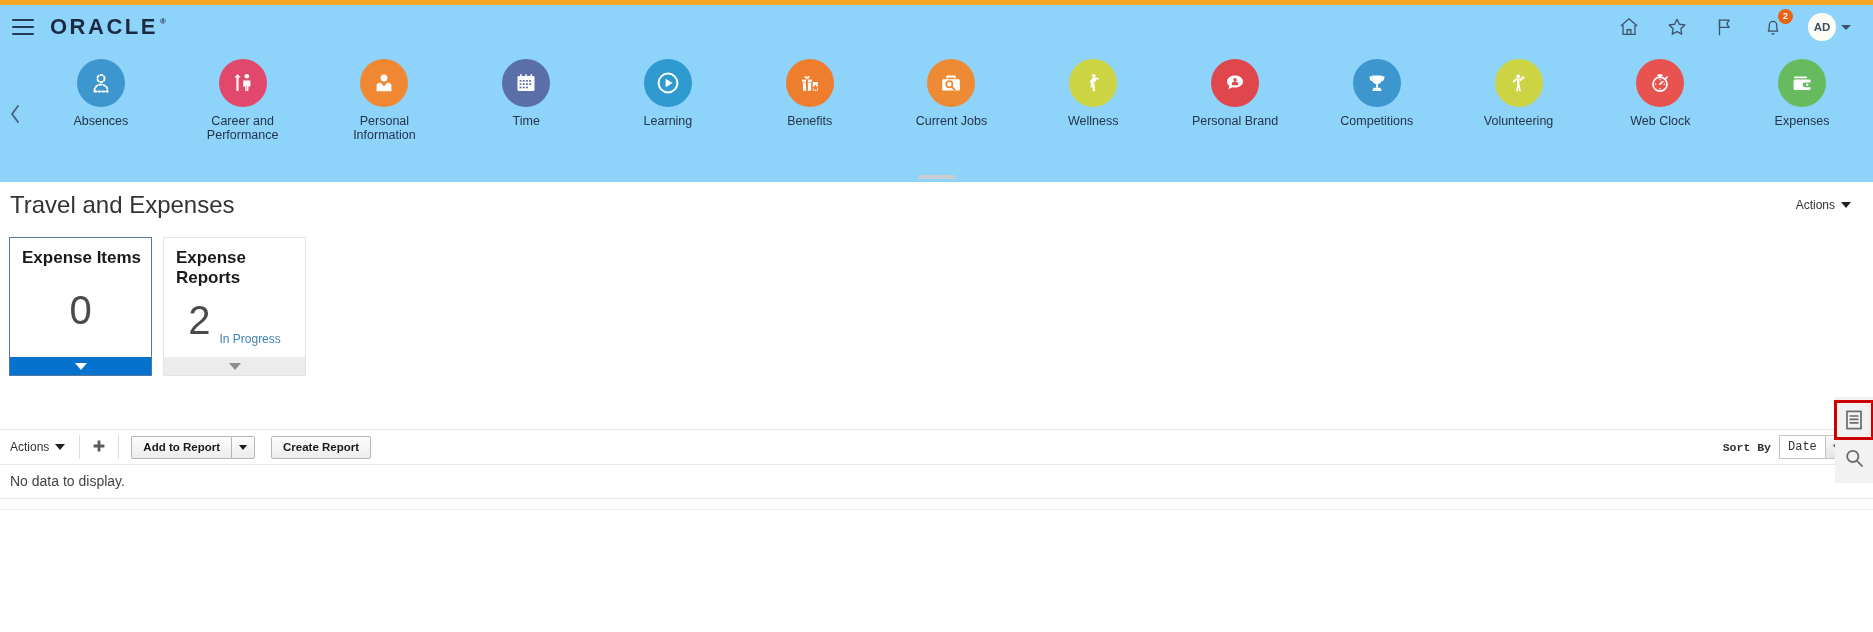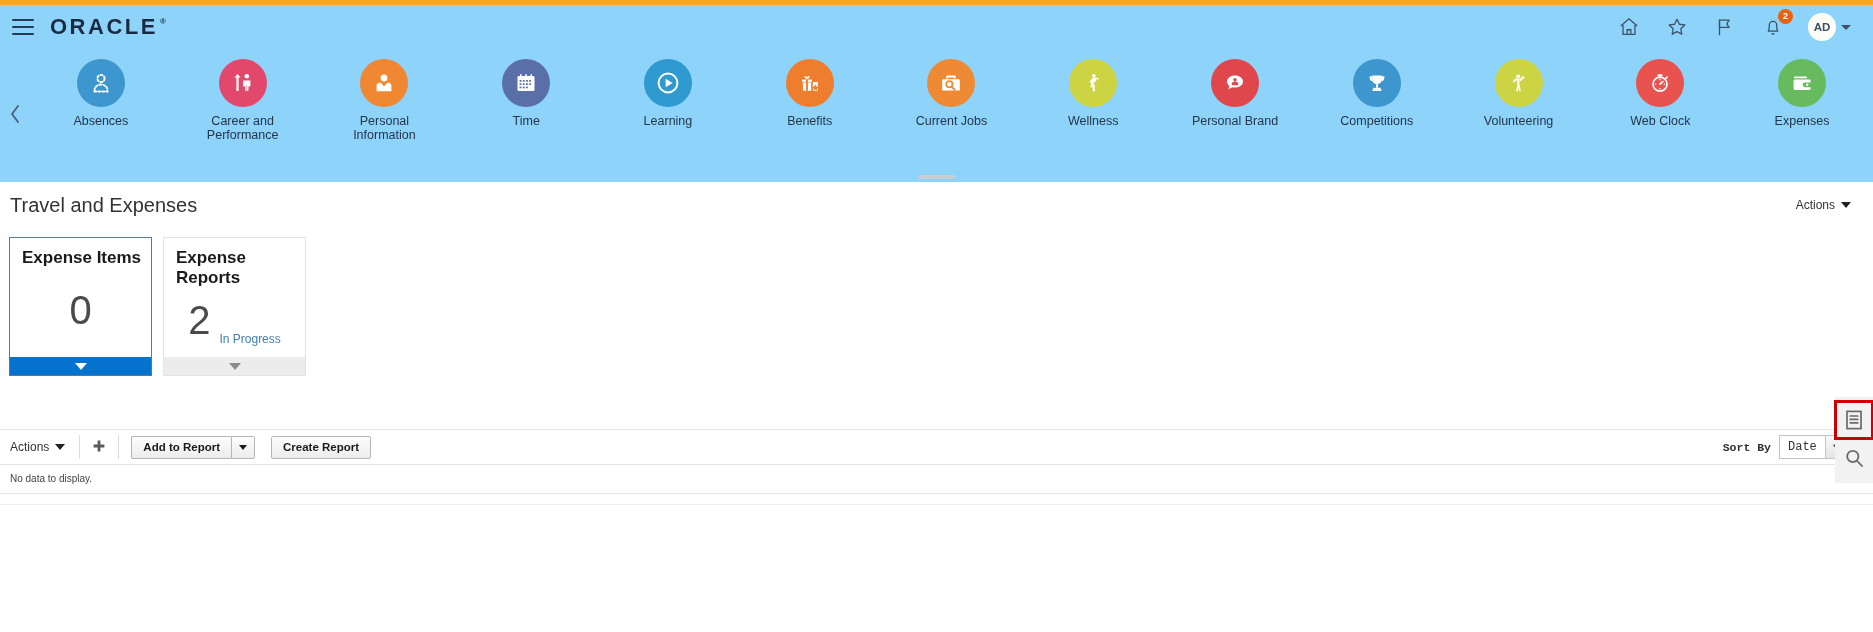--- a/index.html
+++ b/index.html
@@ -87,21 +87,21 @@
     position: absolute; bottom: 3px; left: 50%; transform: translateX(-50%);
     width: 38px; height: 4px; background: #c9ccd1; border-radius: 2px;
     cursor: ns-resize;
   }
 
   
   .title-row {
     height: 46px; display: flex; align-items: center;
     padding: 0 22px 0 10px; background: #fff;
   }
-  .page-title { font-size: 20px; color: #333; font-weight: normal; }
+  .page-title { font-size: 24px; color: #333; font-weight: normal; }
   .actions-link {
     margin-left: auto; font-size: 12px; color: #333;
     display: flex; align-items: center; gap: 6px; cursor: pointer;
   }
   .caret-down-blk {
     width: 0; height: 0; border-left: 5px solid transparent;
     border-right: 5px solid transparent; border-top: 6px solid #222;
   }
 
   
@@ -177,21 +177,21 @@
                   display: flex; align-items: center; }
   .select-arrow {
     width: 27px; background: linear-gradient(#fafafa,#e4e4e4);
     border-left: 1px solid #c4c4c4;
     display: flex; align-items: center; justify-content: center;
   }
   .chev-sm { display:block; }
 
   
   .empty-row {
-    font-size: 10px; color: #444; padding: 8px 12px 9px 10px;
+    font-size: 14px; color: #444; padding: 8px 12px 9px 10px;
     border-bottom: 1px solid #e6e6e6; background: #fff;
   }
   .bottom-rule { height: 1px; background: #eeeeee; margin-top: 10px; }
 
   
   .right-rail {
     position: absolute; right: 0; top: 215px;
     width: 38px; background: #f2f2f2;
     display: flex; flex-direction: column; align-items: center;
     padding: 4px 0 6px 0;

